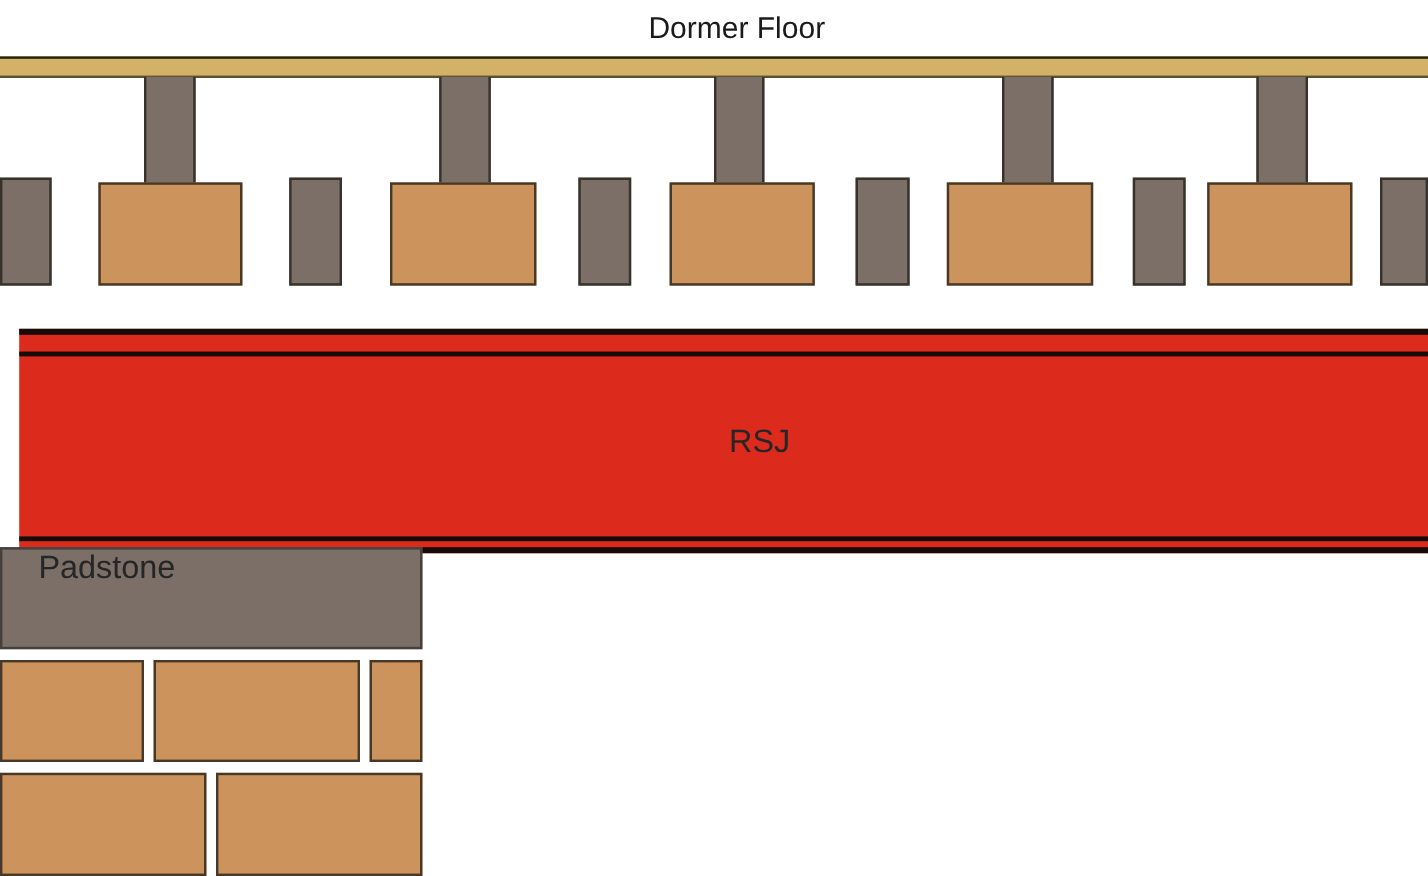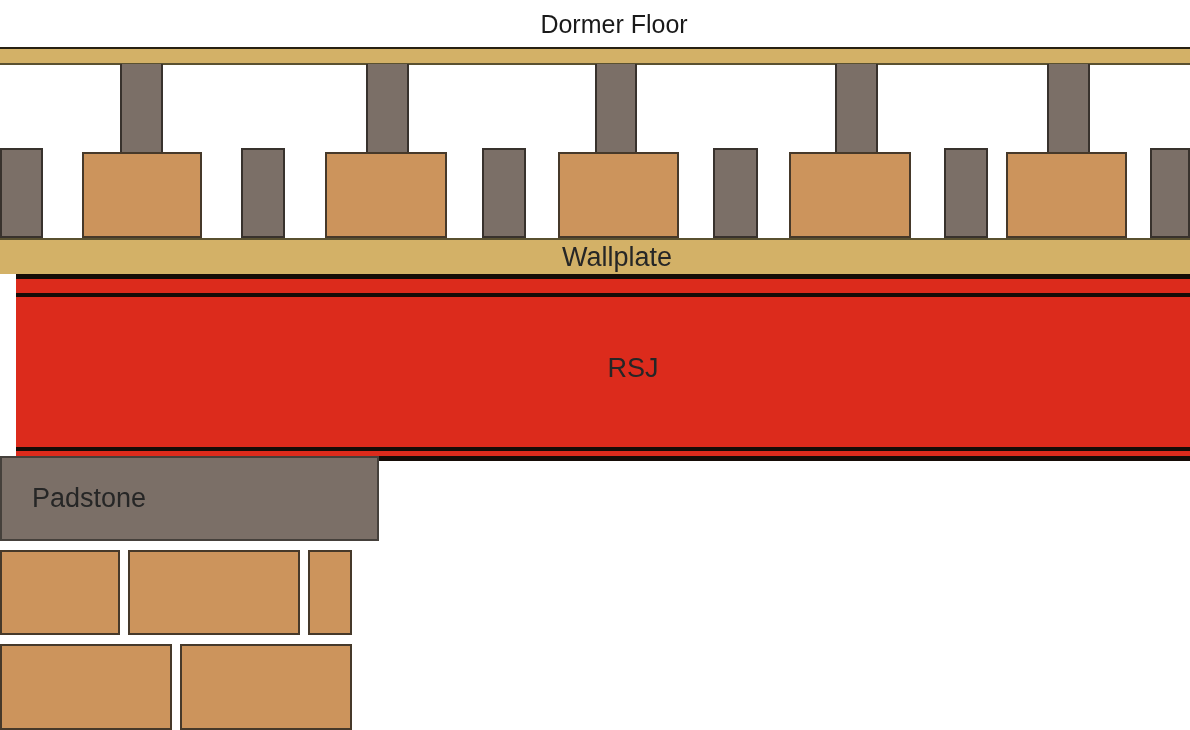--- a/index.html
+++ b/index.html
@@ -41,24 +41,24 @@
     border-bottom:5px solid var(--steel_edge);
   }
   .rsj .flange{position:absolute;left:0;width:100%;height:4px;background:var(--steel_edge);}
   .rsj .flange-top{top:14px;}
   .rsj .flange-bottom{bottom:5px;}
   .rsj-label{
     position:absolute;left:617px;top:50%;transform:translate(-50%,-50%);
     font-size:27px;white-space:nowrap;
   }
   .padstone{
-    position:absolute;left:0;top:456px;width:379px;height:85px;box-sizing:border-box;
+    position:absolute;left:0;top:456px;width:352px;height:85px;box-sizing:border-box;
     background:var(--gray_block);
     border:2px solid var(--padstone_edge);
-    display:flex;align-items:center;
+    display:flex;
   }
   .padstone-label{padding-left:30px;font-size:27px;white-space:nowrap;}
 </style>
 </head>
 <body>
 
 <div class="canvas">
 
   <div class="title">Dormer Floor</div>
 
@@ -81,23 +81,20 @@
       <div class="shape brick" style="left: 558px; top: 152px; width: 121px; height: 86px;"></div>
       <div class="shape brick" style="left: 789px; top: 152px; width: 122px; height: 86px;"></div>
       <div class="shape brick" style="left: 1006px; top: 152px; width: 121px; height: 86px;"></div>
       <div class="shape brick" style="left: 0px; top: 550px; width: 120px; height: 85px;"></div>
       <div class="shape brick" style="left: 128px; top: 550px; width: 172px; height: 85px;"></div>
       <div class="shape brick" style="left: 308px; top: 550px; width: 44px; height: 85px;"></div>
       <div class="shape brick" style="left: 0px; top: 644px; width: 172px; height: 86px;"></div>
       <div class="shape brick" style="left: 180px; top: 644px; width: 172px; height: 86px;"></div>
     </div>
 
-  <div class="wallplate">
-    <span class="wallplate-label">Wallplate</span>
-  </div>
 
   <div class="rsj">
     <div class="flange flange-top"></div>
     <div class="flange flange-bottom"></div>
     <span class="rsj-label">RSJ</span>
   </div>
 
   <div class="padstone">
     <span class="padstone-label">Padstone</span>
   </div>

